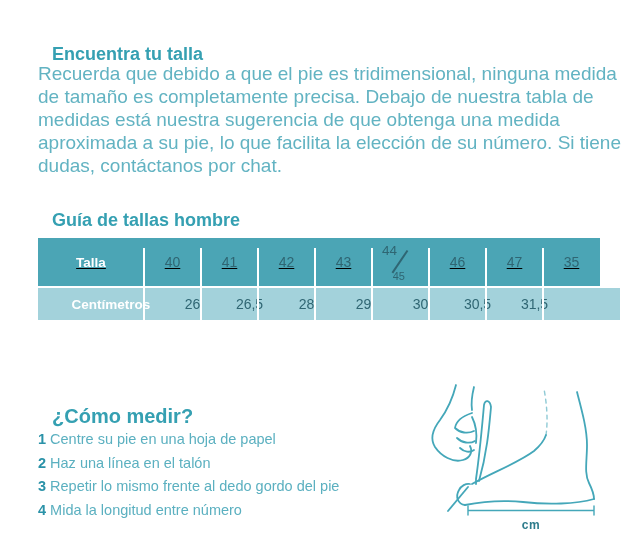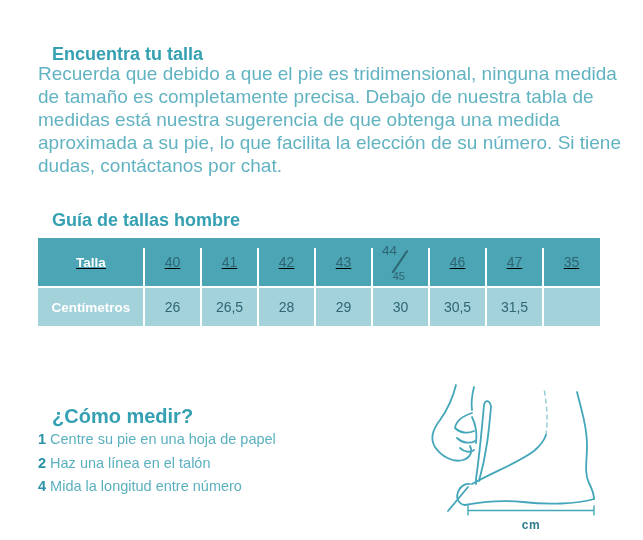--- a/index.html
+++ b/index.html
@@ -18,21 +18,21 @@
   .intro-body{
     position:absolute;left:38px;top:62px;width:586px;margin:0;
     color:#62b3c2;font-size:19px;line-height:23px;
   }
   .guide-title{top:196px;font-size:18px;}
 
   
   .size-table{position:absolute;left:38px;top:238px;width:562px;height:100px;}
   .trow{display:flex;width:562px;}
   .row-talla{height:48px;background:#4BA5B5;border-bottom:2px solid #ffffff;text-decoration:underline;}
-  .row-cm{height:38px;background:#A3D2DB;}
+  .row-cm{height:32px;background:#A3D2DB;padding-left:20px;}
   .tcell{
     width:57px;display:flex;align-items:center;justify-content:center;
     color:#2F6673;font-size:14px;flex:none;
   }
   .tlabel{width:106px;color:#ffffff;font-weight:bold;font-size:13.5px;}
   .vline{position:absolute;top:10px;height:80px;width:2px;background:#ffffff;}
   .v1{left:105px}.v2{left:162px}.v3{left:219px}.v4{left:276px}
   .v5{left:333px}.v6{left:390px}.v7{left:447px}.v8{left:504px}
   .split{position:relative;}
   .sp-top{position:absolute;left:10px;top:5px;font-size:13.5px;}
@@ -105,20 +105,23 @@
   <h2 class="heading measure-title">¿Cómo medir?</h2>
 
   <div class="steps">
     <div class="step">
       <span class="step-num">1</span><span>Centre su pie en una hoja de papel</span>
     </div>
     <div class="step">
       <span class="step-num">2</span><span>Haz una línea en el talón</span>
     </div>
     <div class="step">
+      <span class="step-num">3</span><span>Repetir lo mismo frente al dedo gordo del pie</span>
+    </div>
+    <div class="step">
       <span class="step-num">4</span><span>Mida la longitud entre número</span>
     </div>
   </div>
 
   <div class="figure">
     <svg viewBox="0 0 232 152" aria-hidden="true">
 
       <path class="fig-stroke" d="M 169,9 C 174,28 179,46 179,62 C 179,78 176,90 181,100 C 184,106 186,112 186,116"></path>
 
       <path class="fig-stroke" d="M 186,116 C 168,121 140,122 115,119 C 95,117 72,119 57,122"></path>

